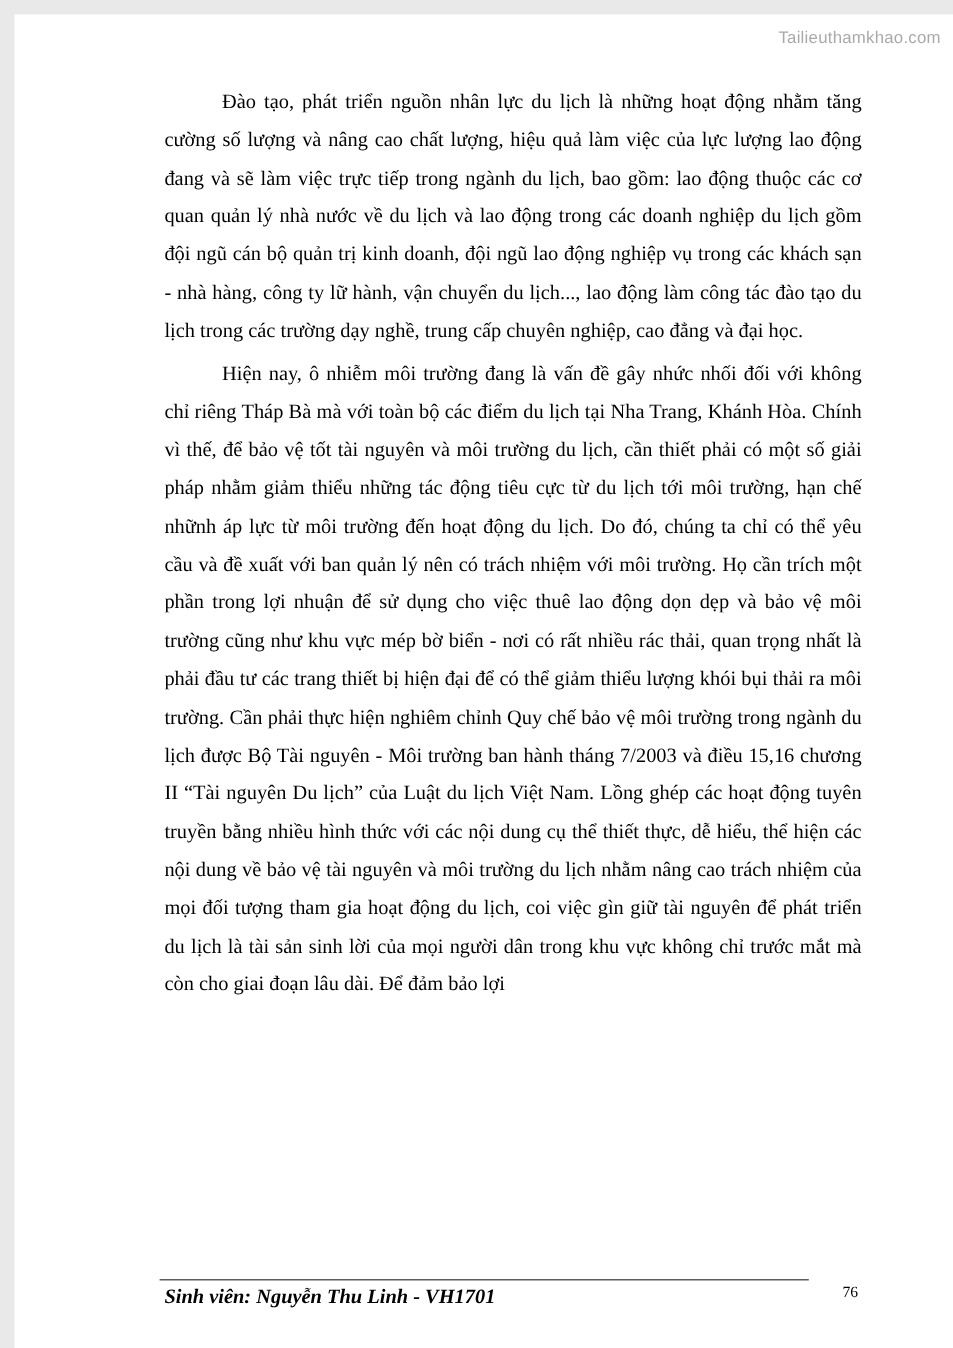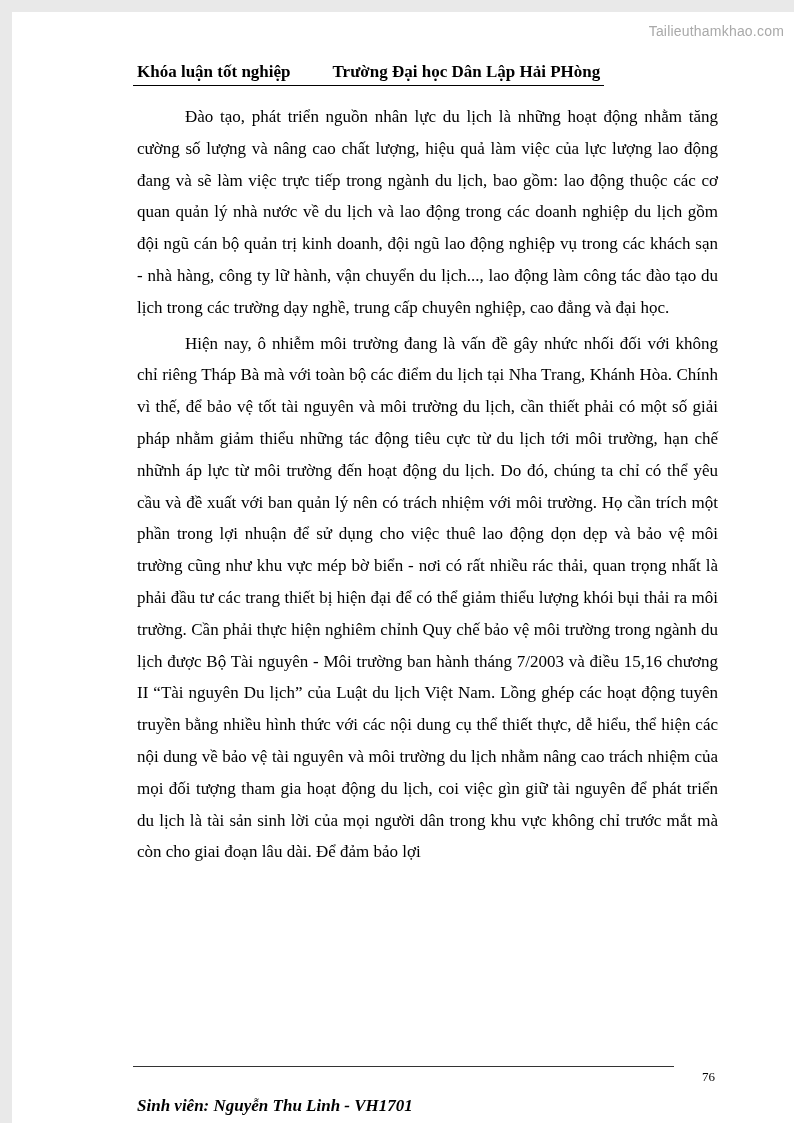--- a/index.html
+++ b/index.html
@@ -57,21 +57,21 @@
     position: absolute;
     left: 113px;
     width: 597px;
     top: 1046px;
     display: flex;
     align-items: flex-start;
   }
   .footer-main {
     flex: 1;
     border-top: 1.5px solid #333;
-    padding-top: 25px;
+    padding-top: 0;
   }
   .footer-text {
     font-weight: bold;
     font-style: italic;
     font-size: 17px;
   }
   .page-number {
     font-size: 13px;
     padding-left: 20px;
     padding-top: 3px;
@@ -80,23 +80,20 @@
 </style>
 </head>
 <body>
 
 <div class="sheet">
 
   <div class="watermark">Tailieuthamkhao.com</div>
 
   <div class="page">
 
-    <div class="doc-header">
-      <span>Khóa luận tốt nghiệp</span><span class="header-gap"></span><span>Trường Đại học Dân Lập Hải PHòng</span>
-    </div>
 
     <div class="content">
 
 
       <p class="para indent">Đào tạo, phát triển nguồn nhân lực du lịch là những hoạt động nhằm tăng cường số lượng và nâng cao chất lượng, hiệu quả làm việc của lực lượng lao động đang và sẽ làm việc trực tiếp trong ngành du lịch, bao gồm: lao động thuộc các cơ quan quản lý nhà nước về du lịch và lao động trong các doanh nghiệp du lịch gồm đội ngũ cán bộ quản trị kinh doanh, đội ngũ lao động nghiệp vụ trong các khách sạn - nhà hàng, công ty lữ hành, vận chuyển du lịch..., lao động làm công tác đào tạo du lịch trong các trường dạy nghề, trung cấp chuyên nghiệp, cao đẳng và đại học.</p>
 
 
       <p class="para indent">Hiện nay, ô nhiễm môi trường đang là vấn đề gây nhức nhối đối với không chỉ riêng Tháp Bà mà với toàn bộ các điểm du lịch tại Nha Trang, Khánh Hòa. Chính vì thế, để bảo vệ tốt tài nguyên và môi trường du lịch, cần thiết phải có một số giải pháp nhằm giảm thiểu những tác động tiêu cực từ du lịch tới môi trường, hạn chế nhữnh áp lực từ môi trường đến hoạt động du lịch. Do đó, chúng ta chỉ có thể yêu cầu và đề xuất với ban quản lý nên có trách nhiệm với môi trường. Họ cần trích một phần trong lợi nhuận để sử dụng cho việc thuê lao động dọn dẹp và bảo vệ môi trường cũng như khu vực mép bờ biển - nơi có rất nhiều rác thải, quan trọng nhất là phải đầu tư các trang thiết bị hiện đại để có thể giảm thiểu lượng khói bụi thải ra môi trường. Cần phải thực hiện nghiêm chỉnh Quy chế bảo vệ môi trường trong ngành du lịch được Bộ Tài nguyên - Môi trường ban hành tháng 7/2003 và điều 15,16 chương II “Tài nguyên Du lịch” của Luật du lịch Việt Nam. Lồng ghép các hoạt động tuyên truyền bằng nhiều hình thức với các nội dung cụ thể thiết thực, dễ hiểu, thể hiện các nội dung về bảo vệ tài nguyên và môi trường du lịch nhằm nâng cao trách nhiệm của mọi đối tượng tham gia hoạt động du lịch, coi việc gìn giữ tài nguyên để phát triển du lịch là tài sản sinh lời của mọi người dân trong khu vực không chỉ trước mắt mà còn cho giai đoạn lâu dài. Để đảm bảo lợi</p>
 
     </div>

